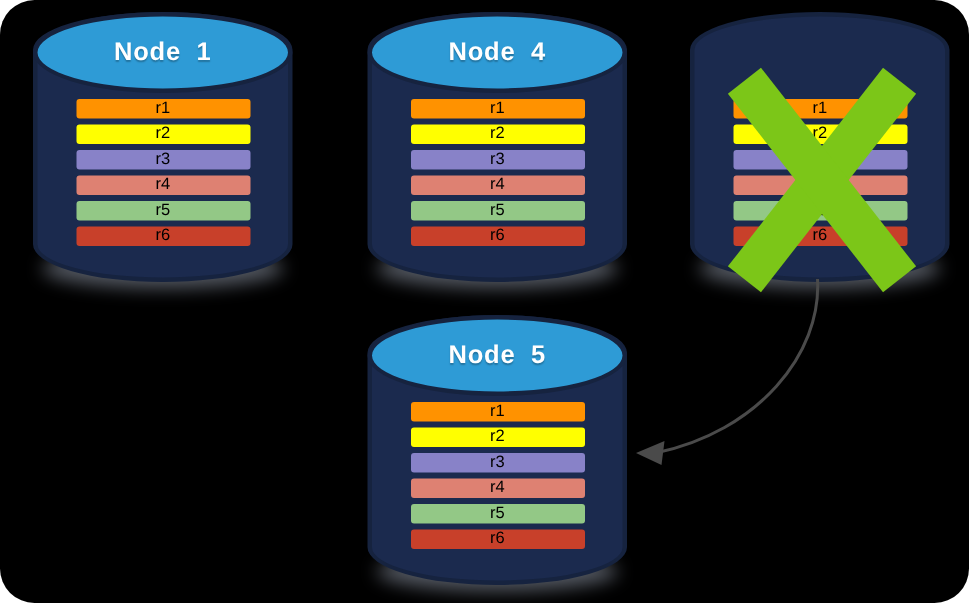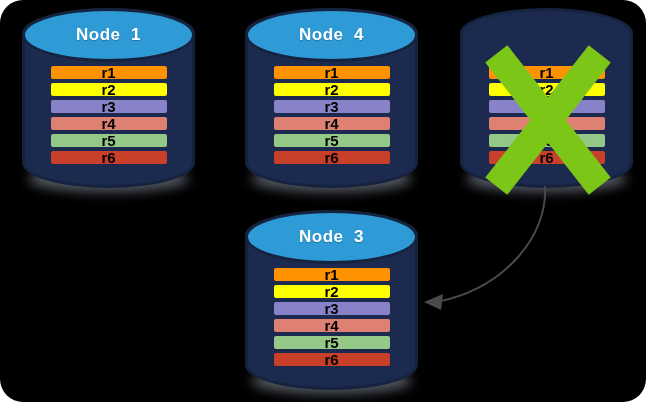--- a/index.html
+++ b/index.html
@@ -78,22 +78,22 @@
     align-items: center;
     gap: 4px;
   }
   .record {
     width: 116px;
     height: 13px;
     border-radius: 2px;
     display: flex;
     align-items: center;
     justify-content: center;
-    font-size: 15px;
-    font-weight: bold;
+    font-size: 11px;
+    font-weight: normal;
     color: #000000;
     line-height: 1;
     box-sizing: border-box;
   }
 
   
   .x-mark {
     position: absolute;
     pointer-events: none;
   }
@@ -172,21 +172,21 @@
     <div class="x-mark" style="left:33px; top:42px; width:110px; height:140px;">
       <div class="x-arm a1"></div>
       <div class="x-arm a2"></div>
     </div>
   </div>
 
   <div class="node" style="left:245px; top:210px; width:173px; height:180px;">
     <div class="node-shadow"></div>
     <div class="cyl-body"></div>
     <div class="cyl-top">
-      <span class="node-title">Node  3</span>
+      <span class="node-title">Node  5</span>
     </div>
     <div class="records" style="top:58px;">
       <div class="record" style="background:#ff9200;">r1</div>
       <div class="record" style="background:#ffff00;">r2</div>
       <div class="record" style="background:#8882c8;">r3</div>
       <div class="record" style="background:#de8172;">r4</div>
       <div class="record" style="background:#93c886;">r5</div>
       <div class="record" style="background:#c8402a;">r6</div>
     </div>
   </div>

